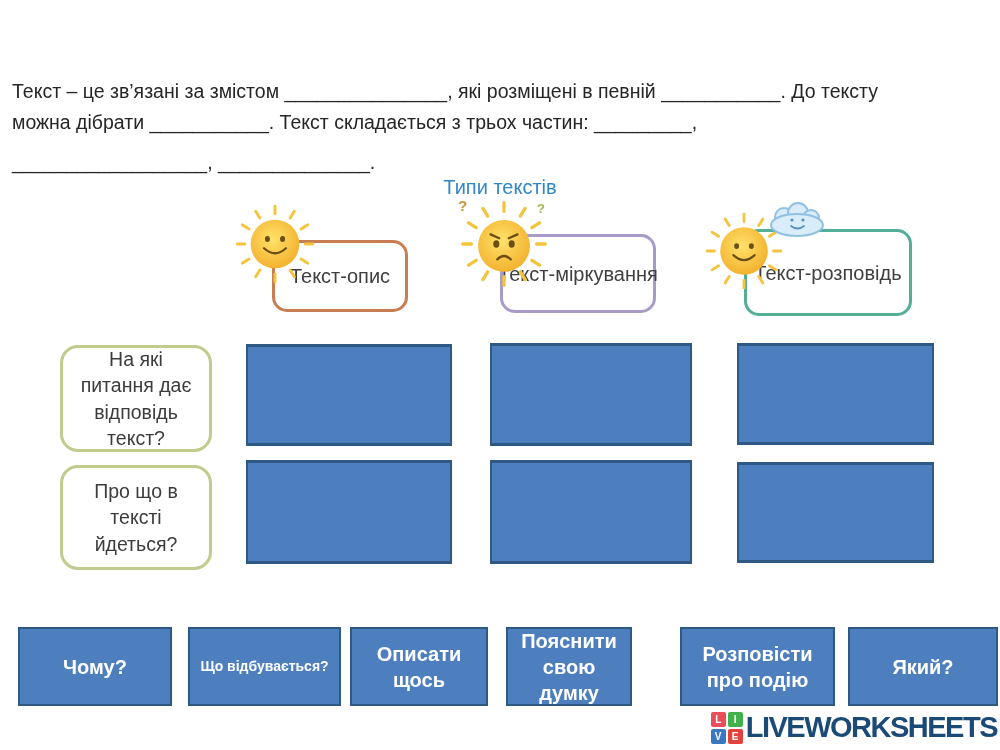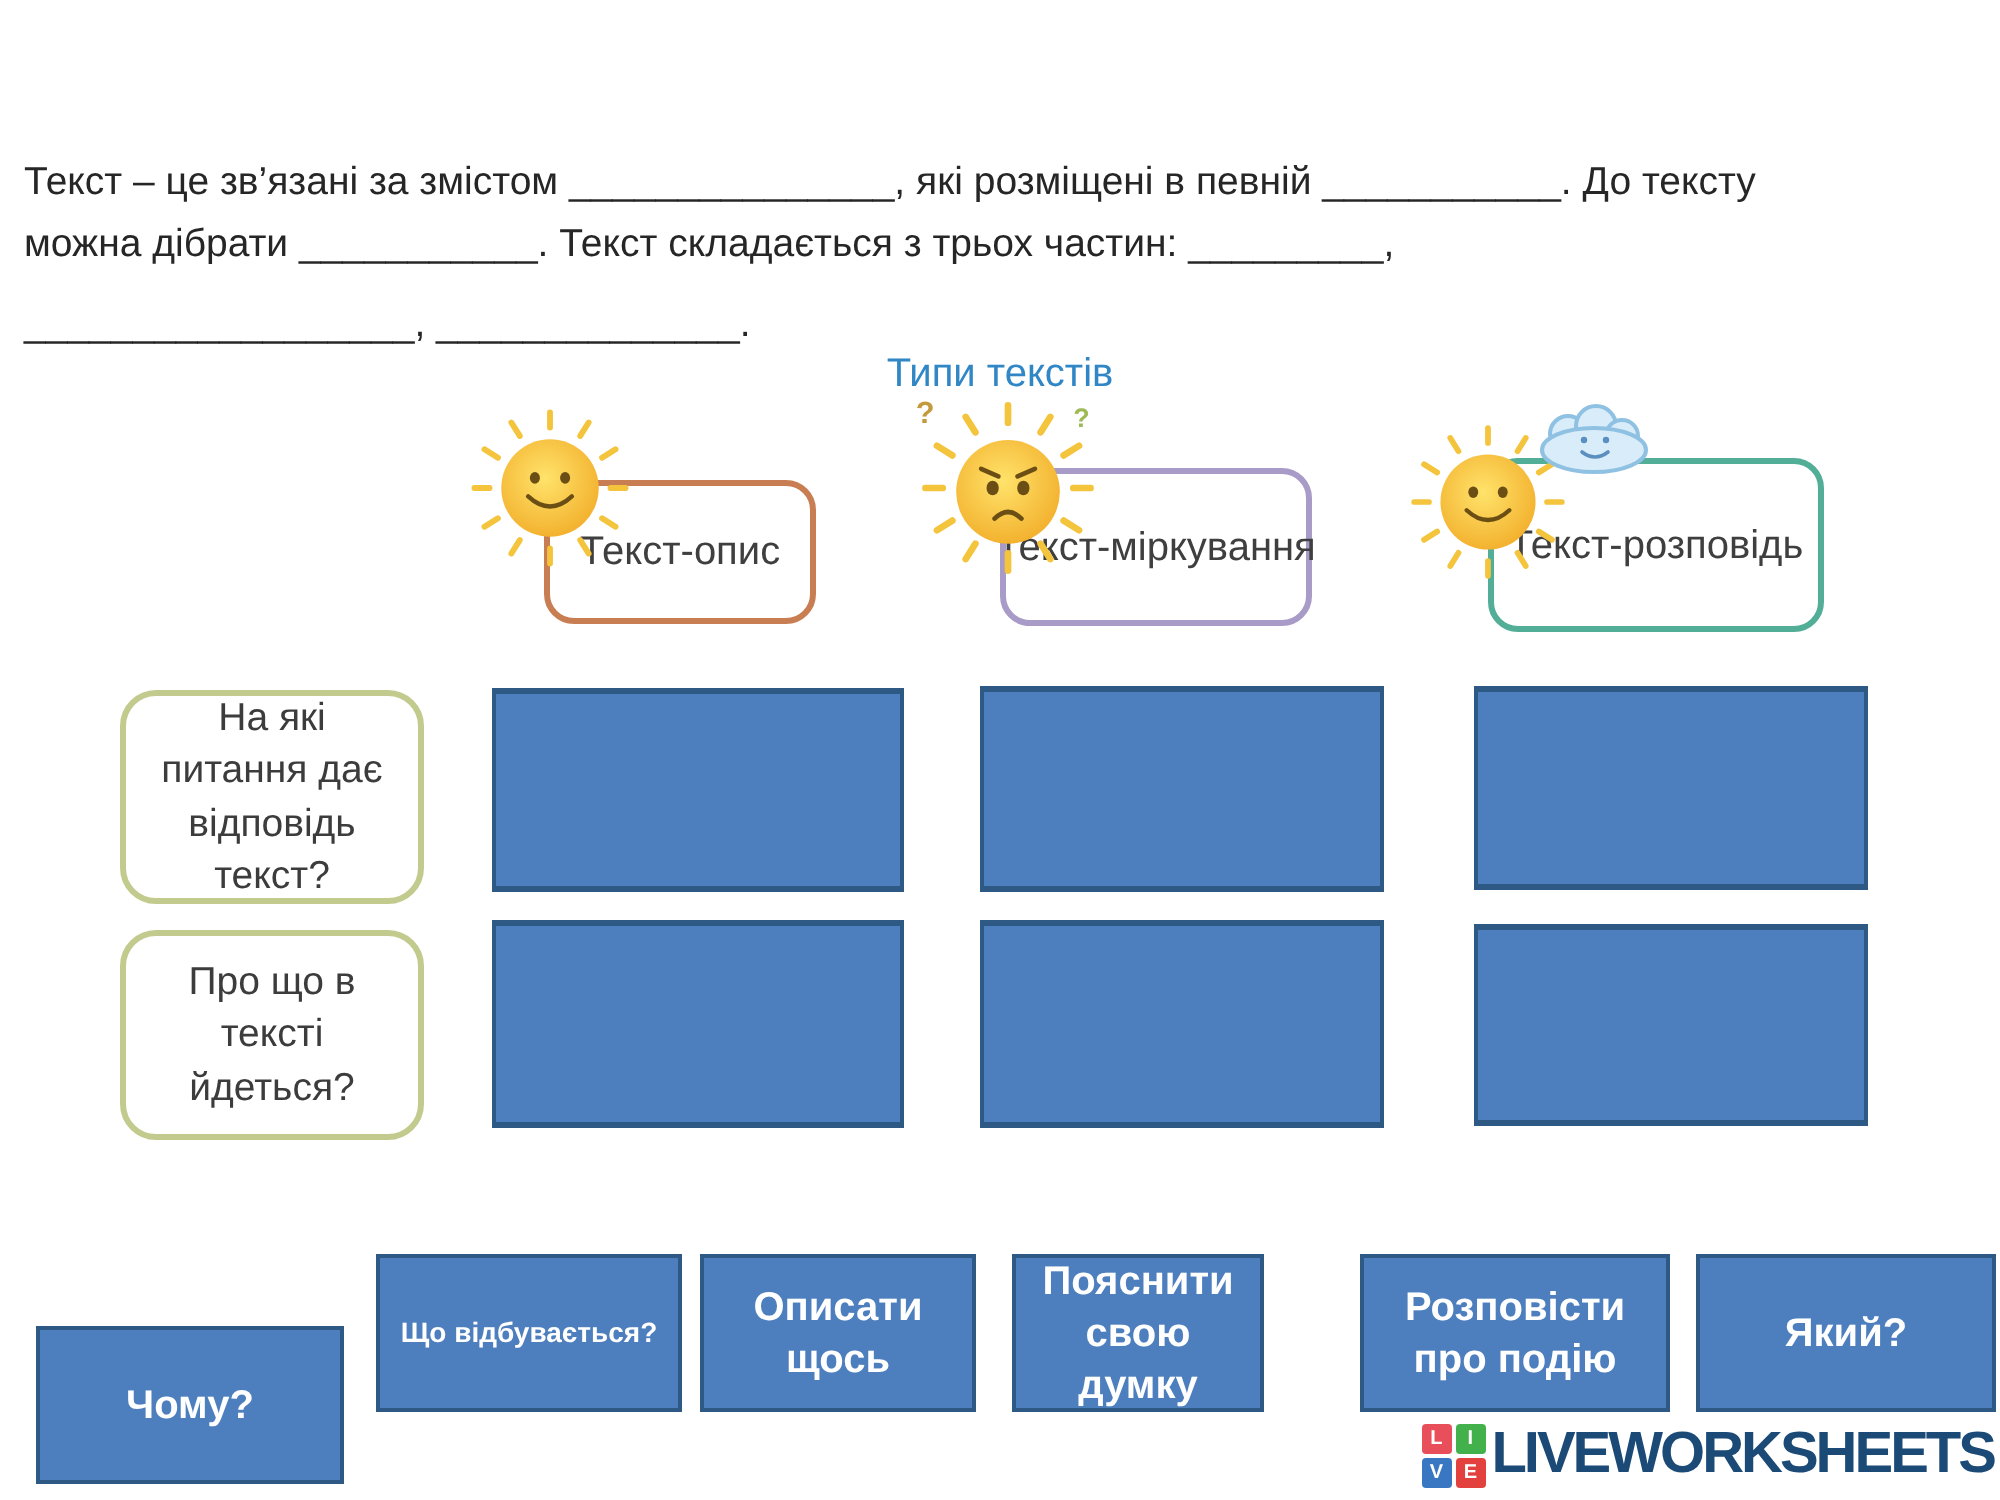--- a/index.html
+++ b/index.html
@@ -65,21 +65,21 @@
   .dz5{left:490px;top:460px;width:202px;height:104px;}
   .dz6{left:737px;top:462px;width:197px;height:101px;}
 
   .answer{
     position:absolute;top:627px;height:79px;box-sizing:border-box;
     background:var(--box-fill);border:2.5px solid var(--box-border);
     color:#ffffff;font-weight:bold;font-size:20px;line-height:1.3;
     display:flex;align-items:center;justify-content:center;text-align:center;
     padding:4px 8px;cursor:pointer;
   }
-  .ans1{left:18px;width:154px;margin-top:36px;}
+  .ans1{left:18px;width:154px;}
   .ans2{left:188px;width:153px;font-size:14px;}
   .ans3{left:350px;width:138px;}
   .ans4{left:485px;width:126px;margin-left:21px;}
   .ans5{left:680px;width:155px;}
   .ans6{left:848px;width:150px;}
 
   .logo{
     position:absolute;top:711px;right:3px;display:flex;align-items:center;gap:3px;
     cursor:pointer;
   }

